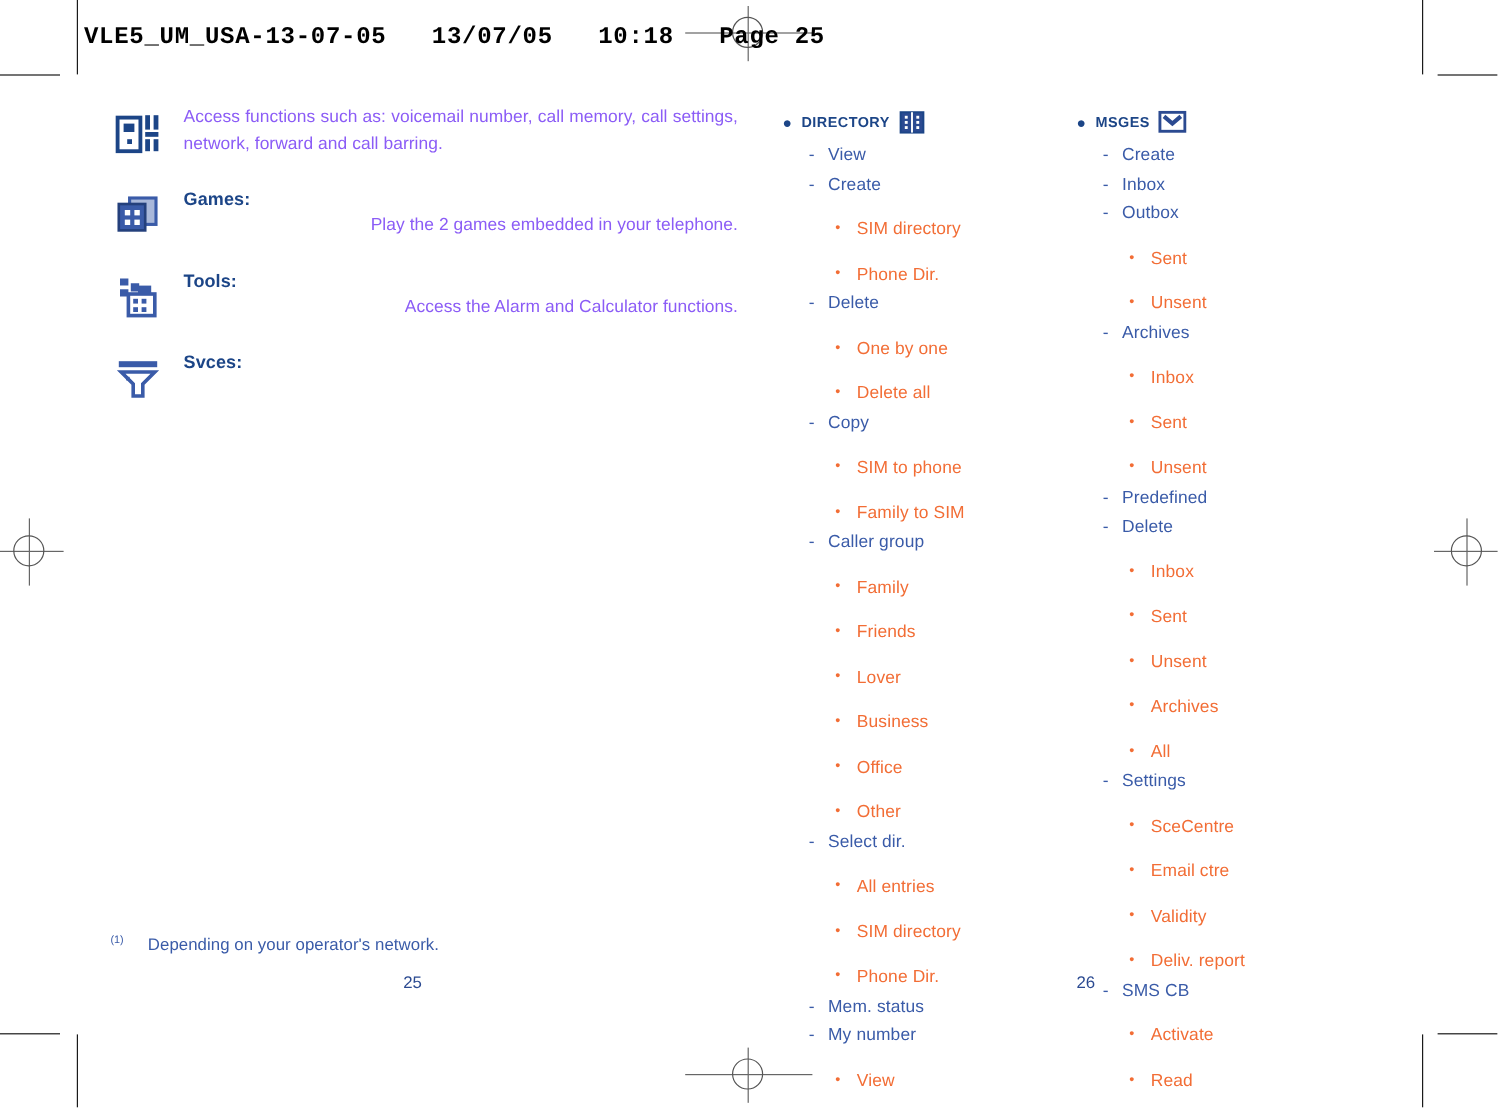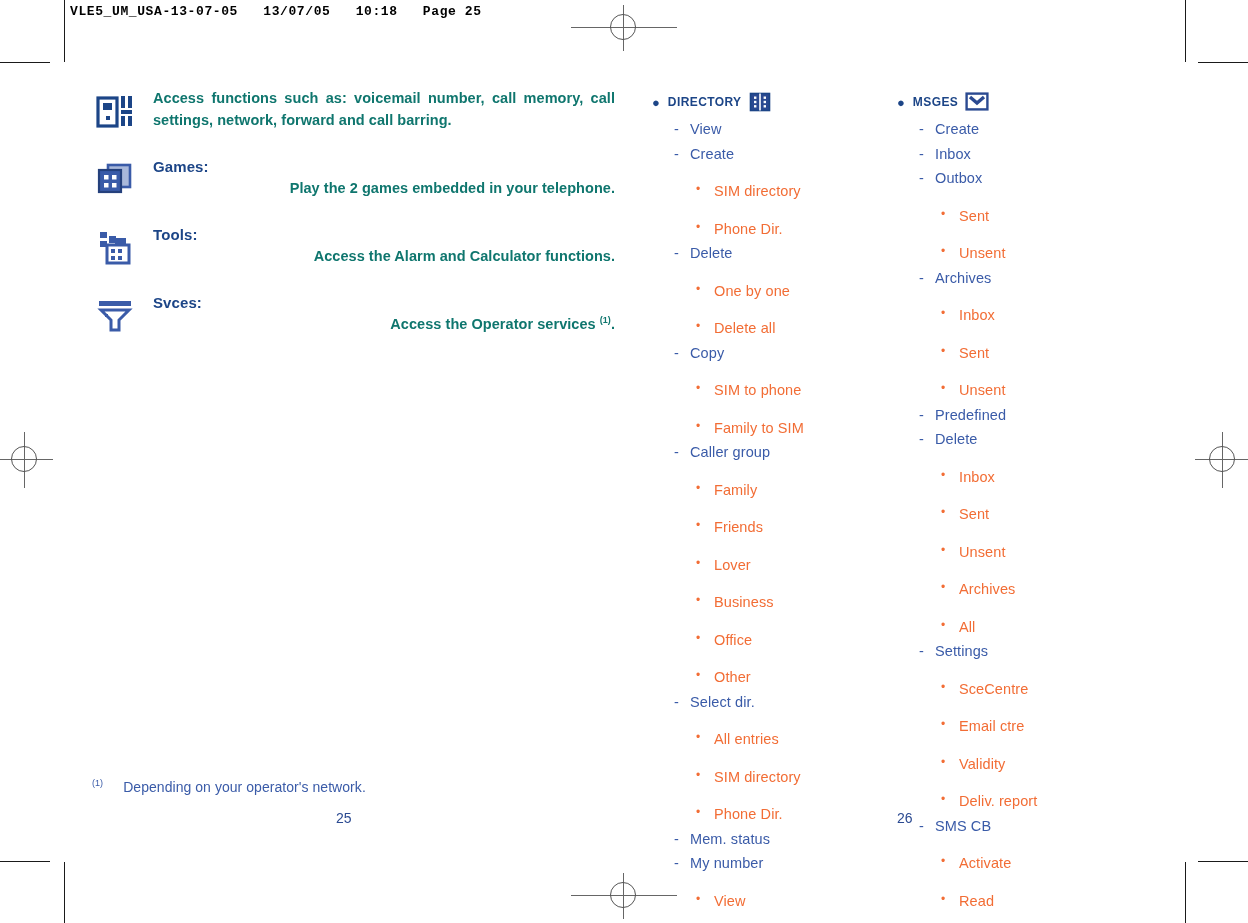--- a/index.html
+++ b/index.html
@@ -50,23 +50,23 @@
     height: 1px; width: 56px;
     background: #666;
   }
   .reg-mark.wide .hl { width: 106px; left: -25px; }
   .reg-mark.wide .vl { height: 46px; top: 5px; }
 
   
   .slug {
     position: absolute;
     left: 70px;
-    top: 4px;
+    top: 20px;
     font-family: "Liberation Mono", "DejaVu Sans Mono", monospace;
-    font-size: 13px;
+    font-size: 20px;
     font-weight: bold;
     letter-spacing: 0.6px;
     color: #000000;
     white-space: pre;
   }
 
   
   #feature-list {
     position: absolute;
     left: 95px;
@@ -90,25 +90,24 @@
   }
   .feature-title {
     font-size: 15px;
     font-weight: bold;
     color: #1c4587;
     line-height: 1.45;
     letter-spacing: 0.1px;
   }
   .feature-desc {
     font-size: 14.5px;
-    color: #0f766e;
+    color: #8b5cf6;
     line-height: 1.5;
     text-align: justify;
     letter-spacing: 0.05px;
-    font-weight: bold;
   }
   .feature-desc.nojust { text-align: right; }
   .sup {
     font-size: 9px;
     vertical-align: super;
   }
 
   
   .tree-col {
     position: absolute;
@@ -295,21 +294,20 @@
   <div class="feature-row" style="margin-top:8px;">
     <div class="feature-icon">
       <svg viewBox="0 0 40 40" width="40" height="40">
         <rect x="4" y="5" width="32" height="5" fill="#3a5ba8"></rect>
         <path d="M6 14 h28 l-10 10 v10 h-8 v-10 z" fill="#ffffff" stroke="#3a5ba8" stroke-width="3"></path>
         <rect x="10" y="18" width="3" height="3" fill="#3a5ba8"></rect>
       </svg>
     </div>
     <div class="feature-body">
       <div class="feature-title">Svces:</div>
-      <div class="feature-desc nojust"><span>Access the Operator services </span><span class="sup">(1)</span><span>.</span></div>
     </div>
   </div>
 
 </div>
 
 <div class="tree-col" id="directory-column">
   <div class="tree-head">
     <span class="bullet-sq">●</span>
     <span class="head-label">DIRECTORY</span>
     <span class="head-icon">

